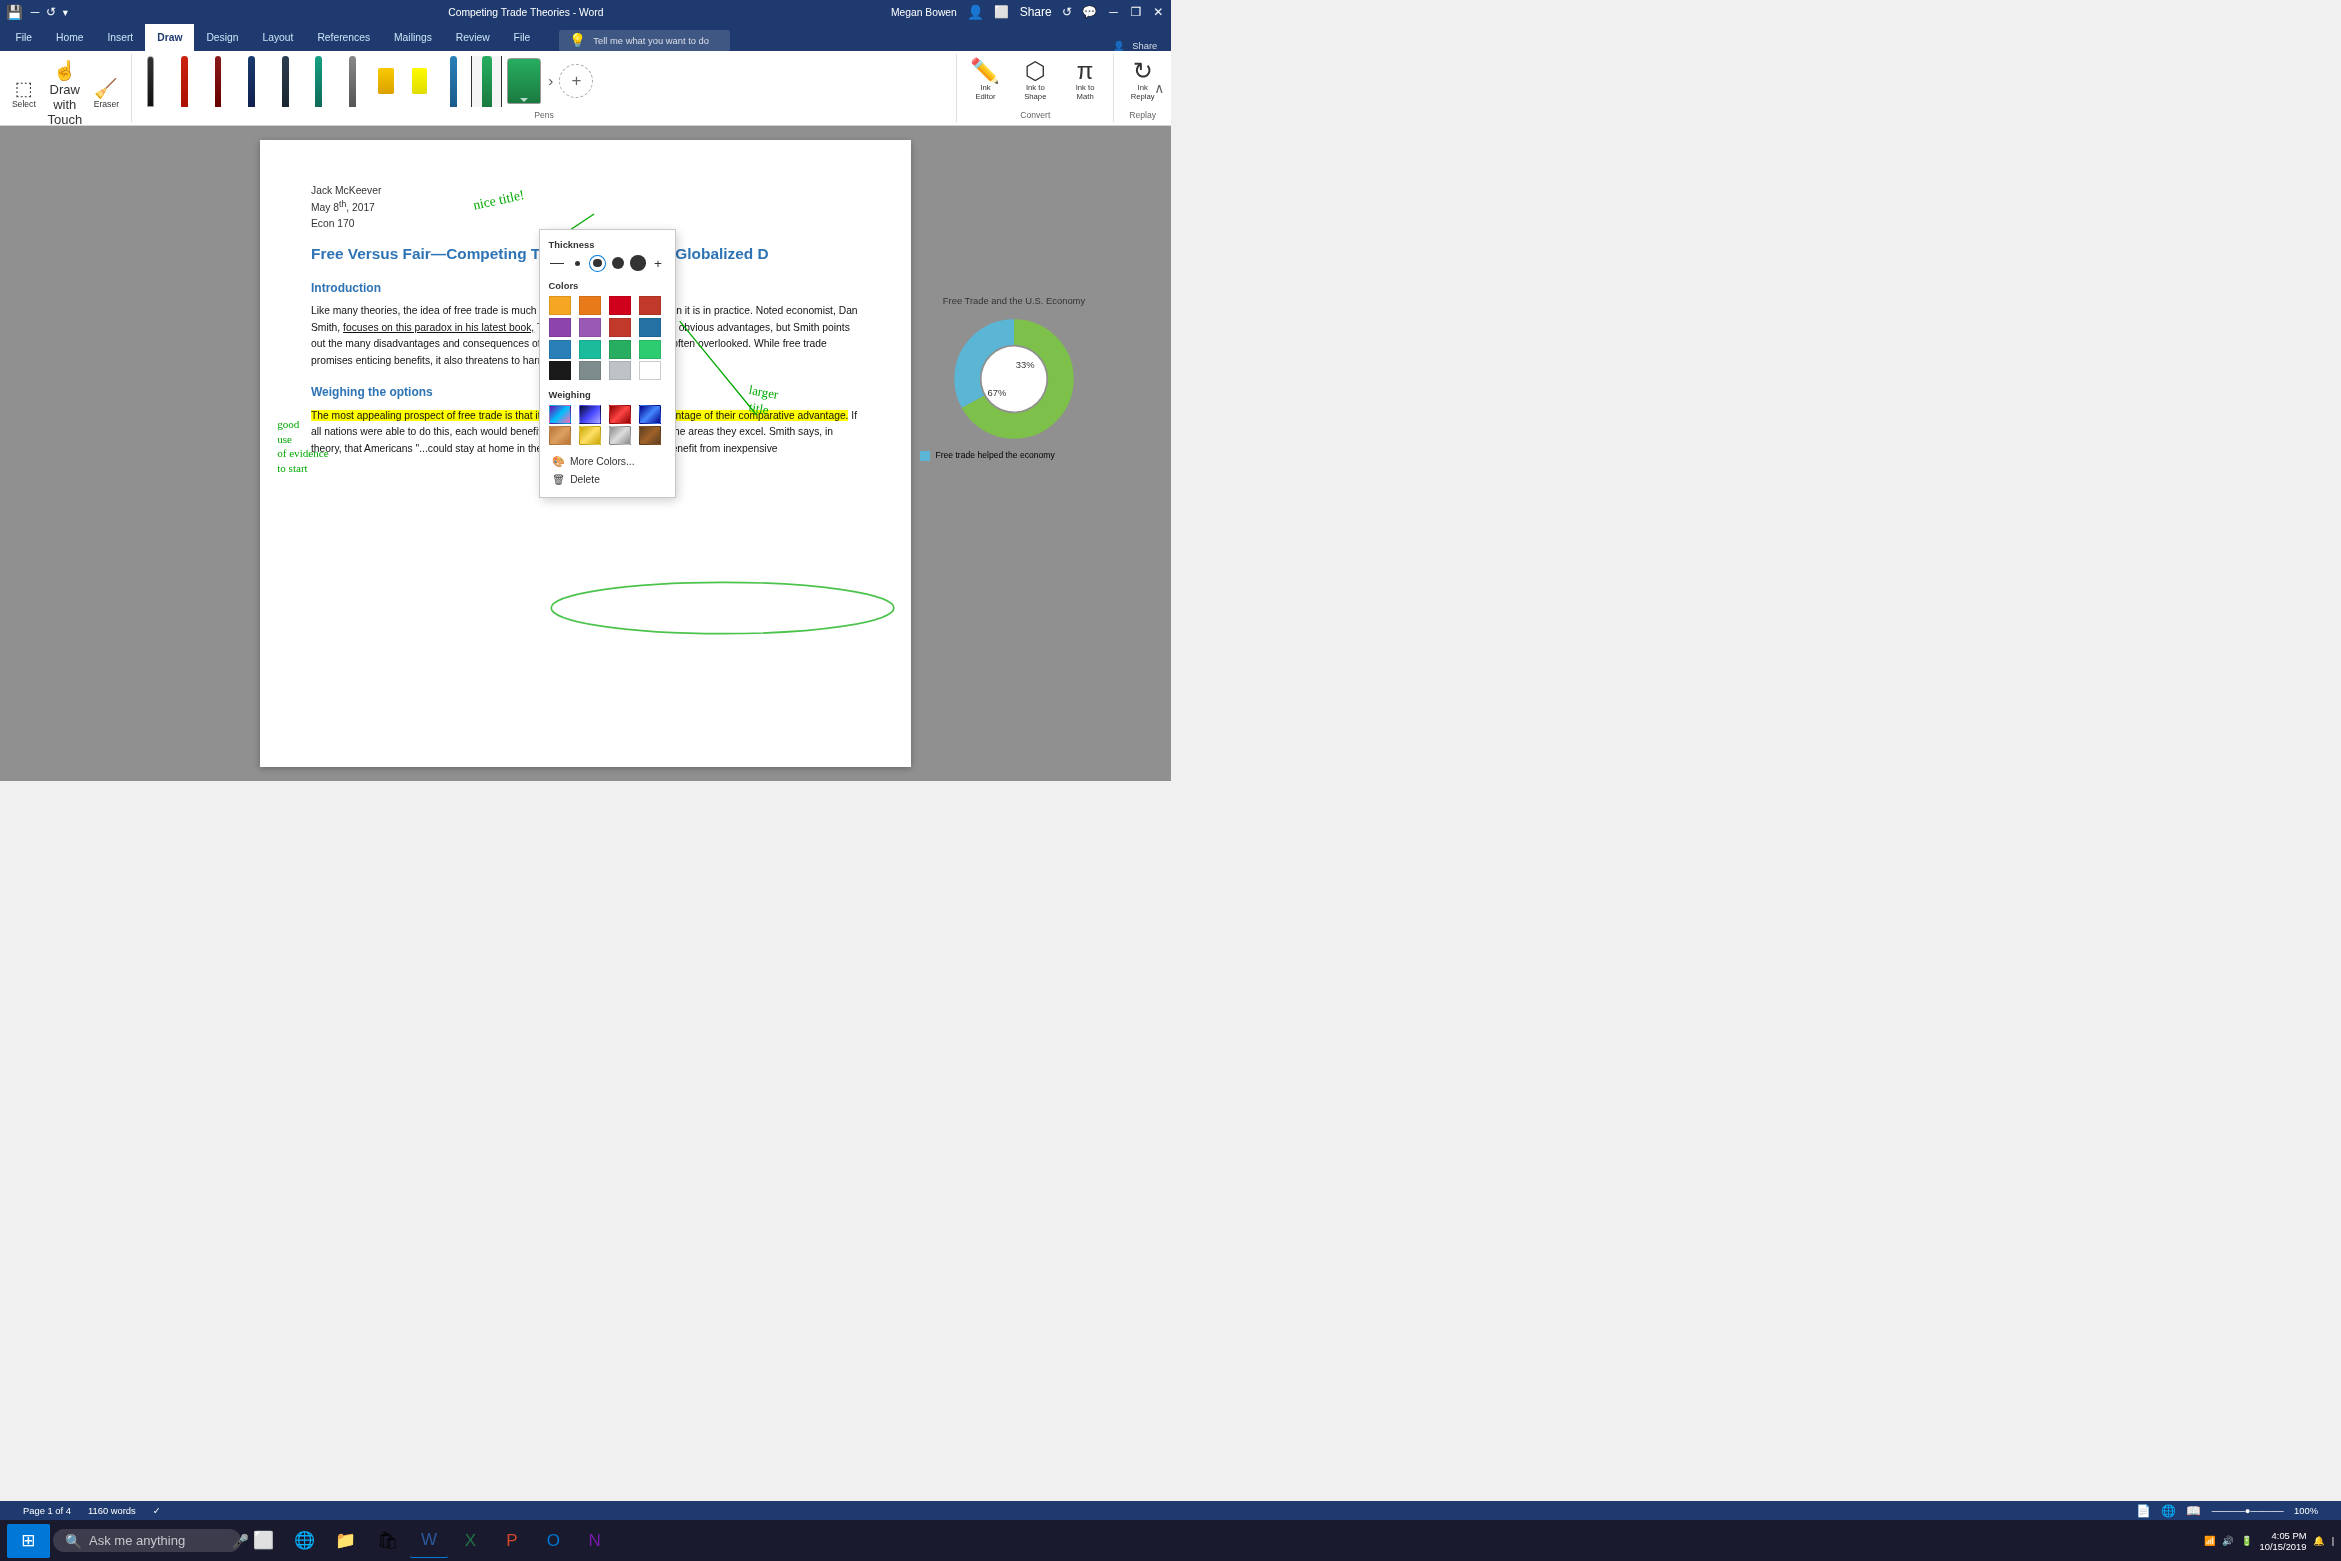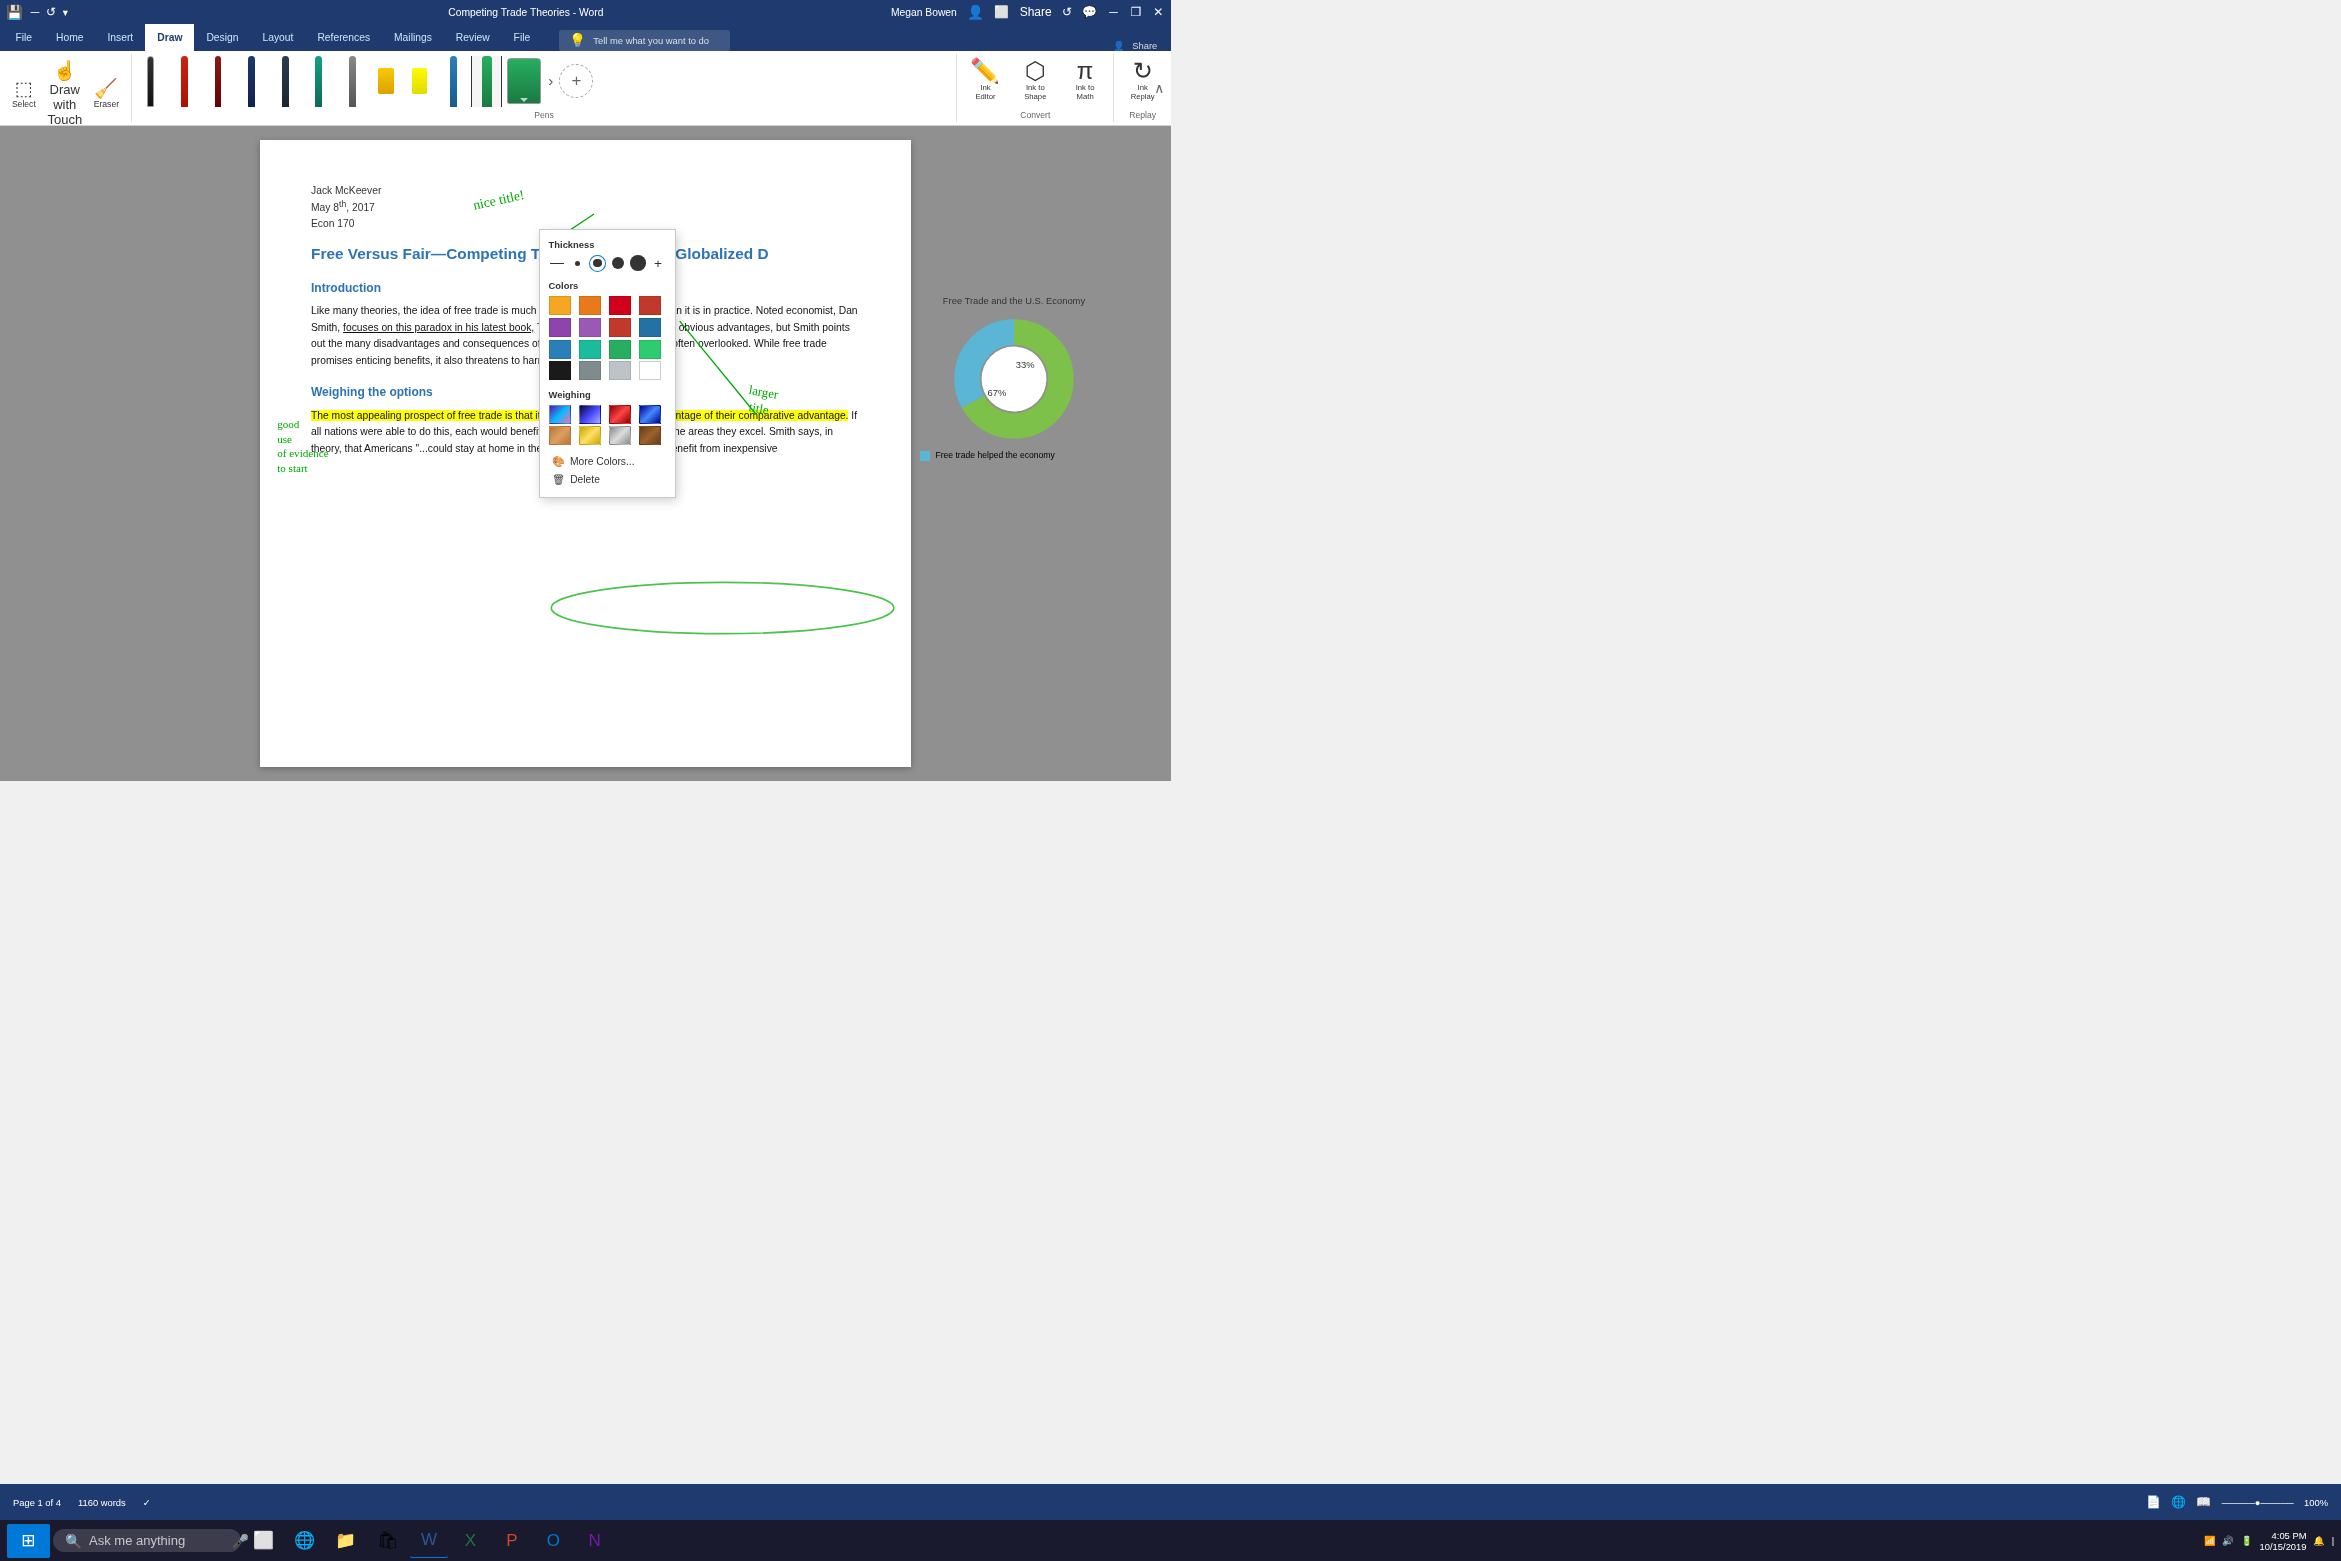--- a/index.html
+++ b/index.html
@@ -213,24 +213,24 @@
     .doc-meta {
       font-size: 10.3px;
       color: #333;
       margin-bottom: 10.3px;
     }
 
     
     .status-bar {
       background: #1e3a6e;
       color: white;
-      height: 36px;
-      display: flex;
-      align-items: center;
-      padding: 0 13px;
+      height: 19px;
+      display: flex;
+      align-items: center;
+      padding: 0 23px;
       font-size: 9.4px;
       gap: 17px;
       position: fixed;
       bottom: 41px;
       left: 0;
       right: 0;
     }
     .status-right {
       margin-left: auto;
       display: flex;

